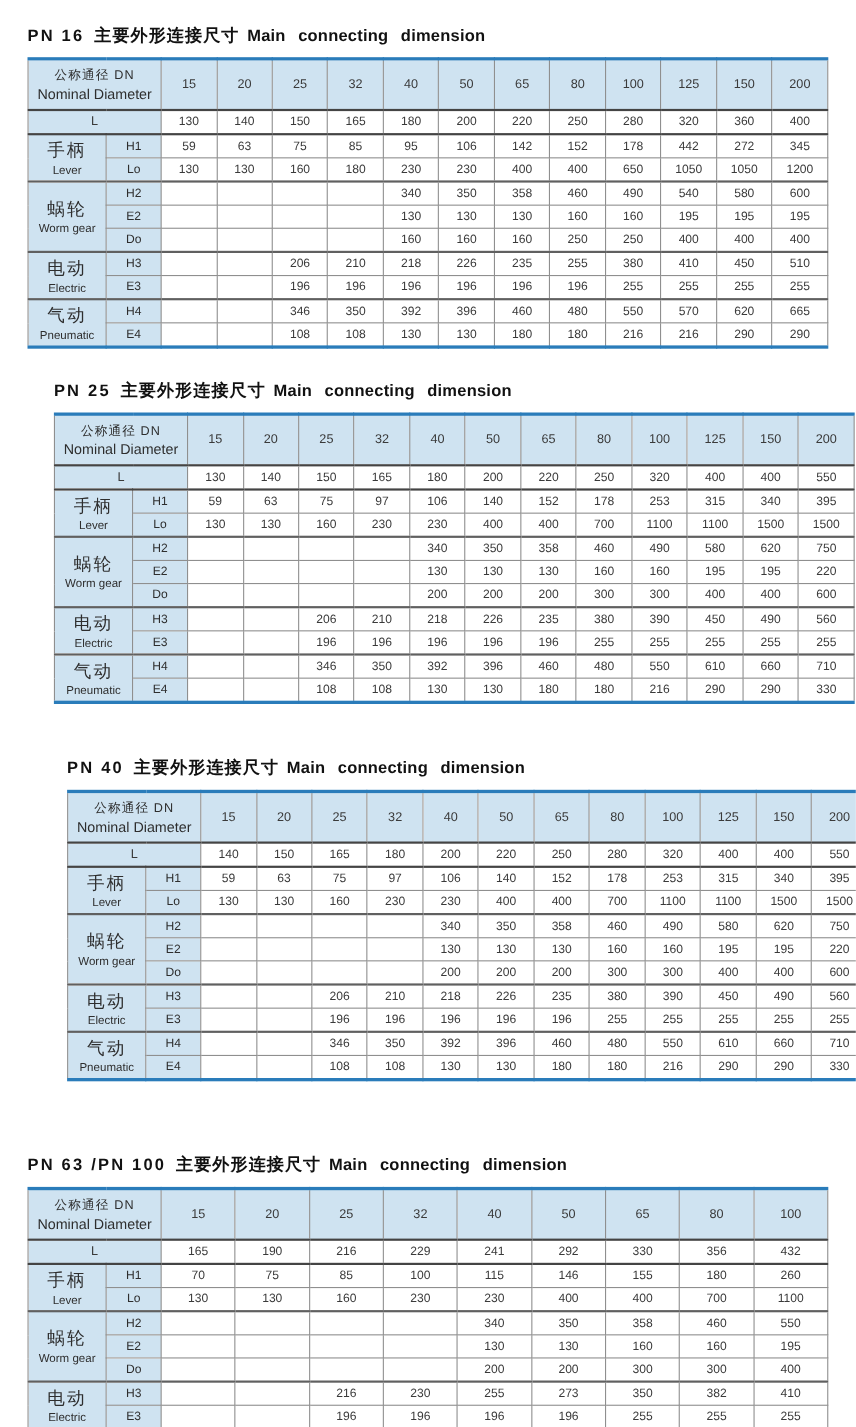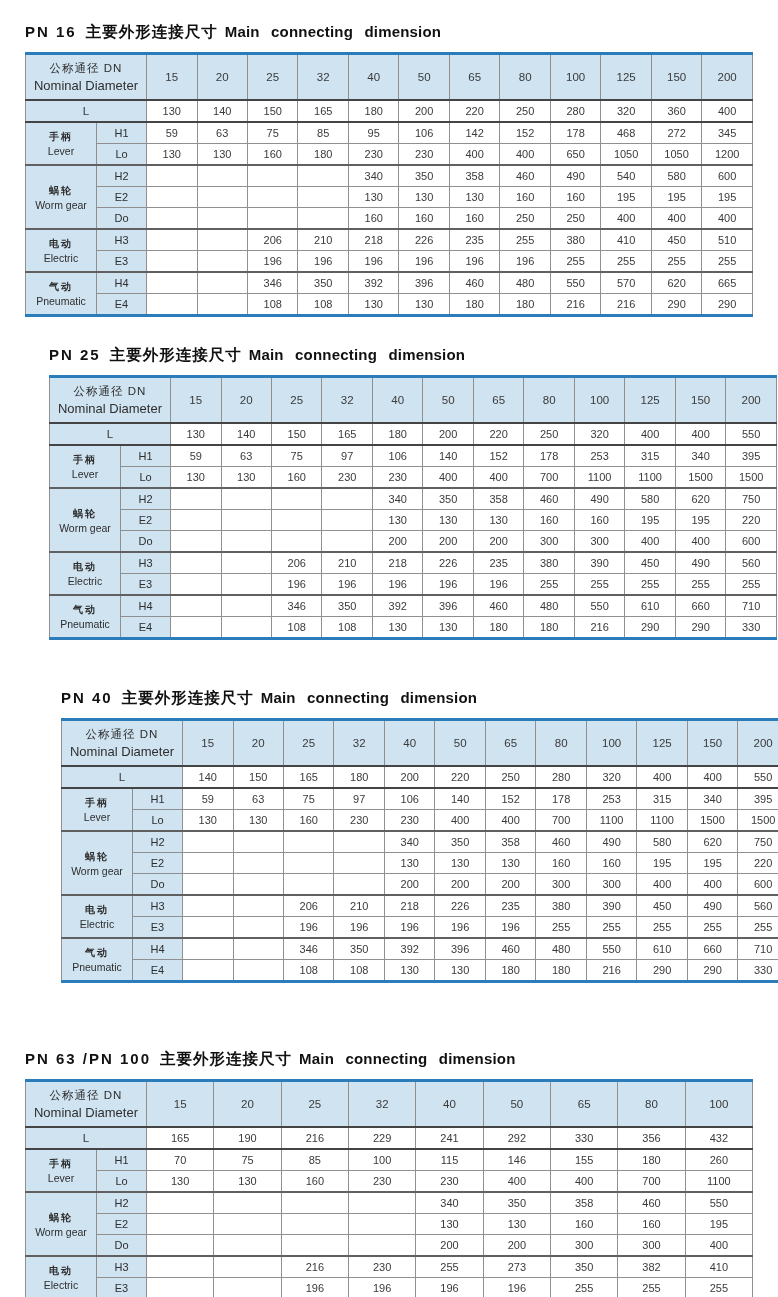--- a/index.html
+++ b/index.html
@@ -17,21 +17,21 @@
     border-top:3px solid #2a7cba;border-bottom:3px solid #2a7cba;}
   .dim-table th,.dim-table td{border:1px solid #8f8f8f;font-weight:400;padding:0;
     text-align:center;vertical-align:middle;overflow:hidden;}
   .dim-table th{background:#cfe3f1;}
   tr.header-row th{height:44px;font-size:11.5px;border-bottom:2px solid #444;}
   th.corner .corner-cn{font-size:11.5px;letter-spacing:1px;color:#2e2e2e;}
   th.corner .corner-en{font-size:13px;margin-top:2px;color:#2e2e2e;}
   tr.l-row th{height:20px;font-size:11.5px;border-bottom:2px solid #444;}
   tr.l-row td{border-bottom:2px solid #444;}
   td.num{height:20px;font-size:11px;background:#fff;color:#3a3a3a;}
-  th.glabel .g-cn{font-size:10px;font-weight:700;letter-spacing:2px;color:#2e2e2e;}
+  th.glabel .g-cn{font-size:16px;font-weight:400;letter-spacing:2px;color:#2e2e2e;}
   th.glabel .g-en{font-size:10.5px;margin-top:1px;color:#2e2e2e;}
   th.sub{height:20px;font-size:11px;color:#2e2e2e;}
   tr.group-start th,tr.group-start td{border-top:2px solid #606060;}
 </style>
 </head>
 <body>
 
 <div class="page">
   <div id="tables">
       <div class="section">
@@ -95,21 +95,21 @@
               <th class="sub">H1</th>
               <td class="num">59</td>
               <td class="num">63</td>
               <td class="num">75</td>
               <td class="num">85</td>
               <td class="num">95</td>
               <td class="num">106</td>
               <td class="num">142</td>
               <td class="num">152</td>
               <td class="num">178</td>
-              <td class="num">468</td>
+              <td class="num">442</td>
               <td class="num">272</td>
               <td class="num">345</td>
             </tr>
             <tr>
               <th class="sub">Lo</th>
               <td class="num">130</td>
               <td class="num">130</td>
               <td class="num">160</td>
               <td class="num">180</td>
               <td class="num">230</td>

